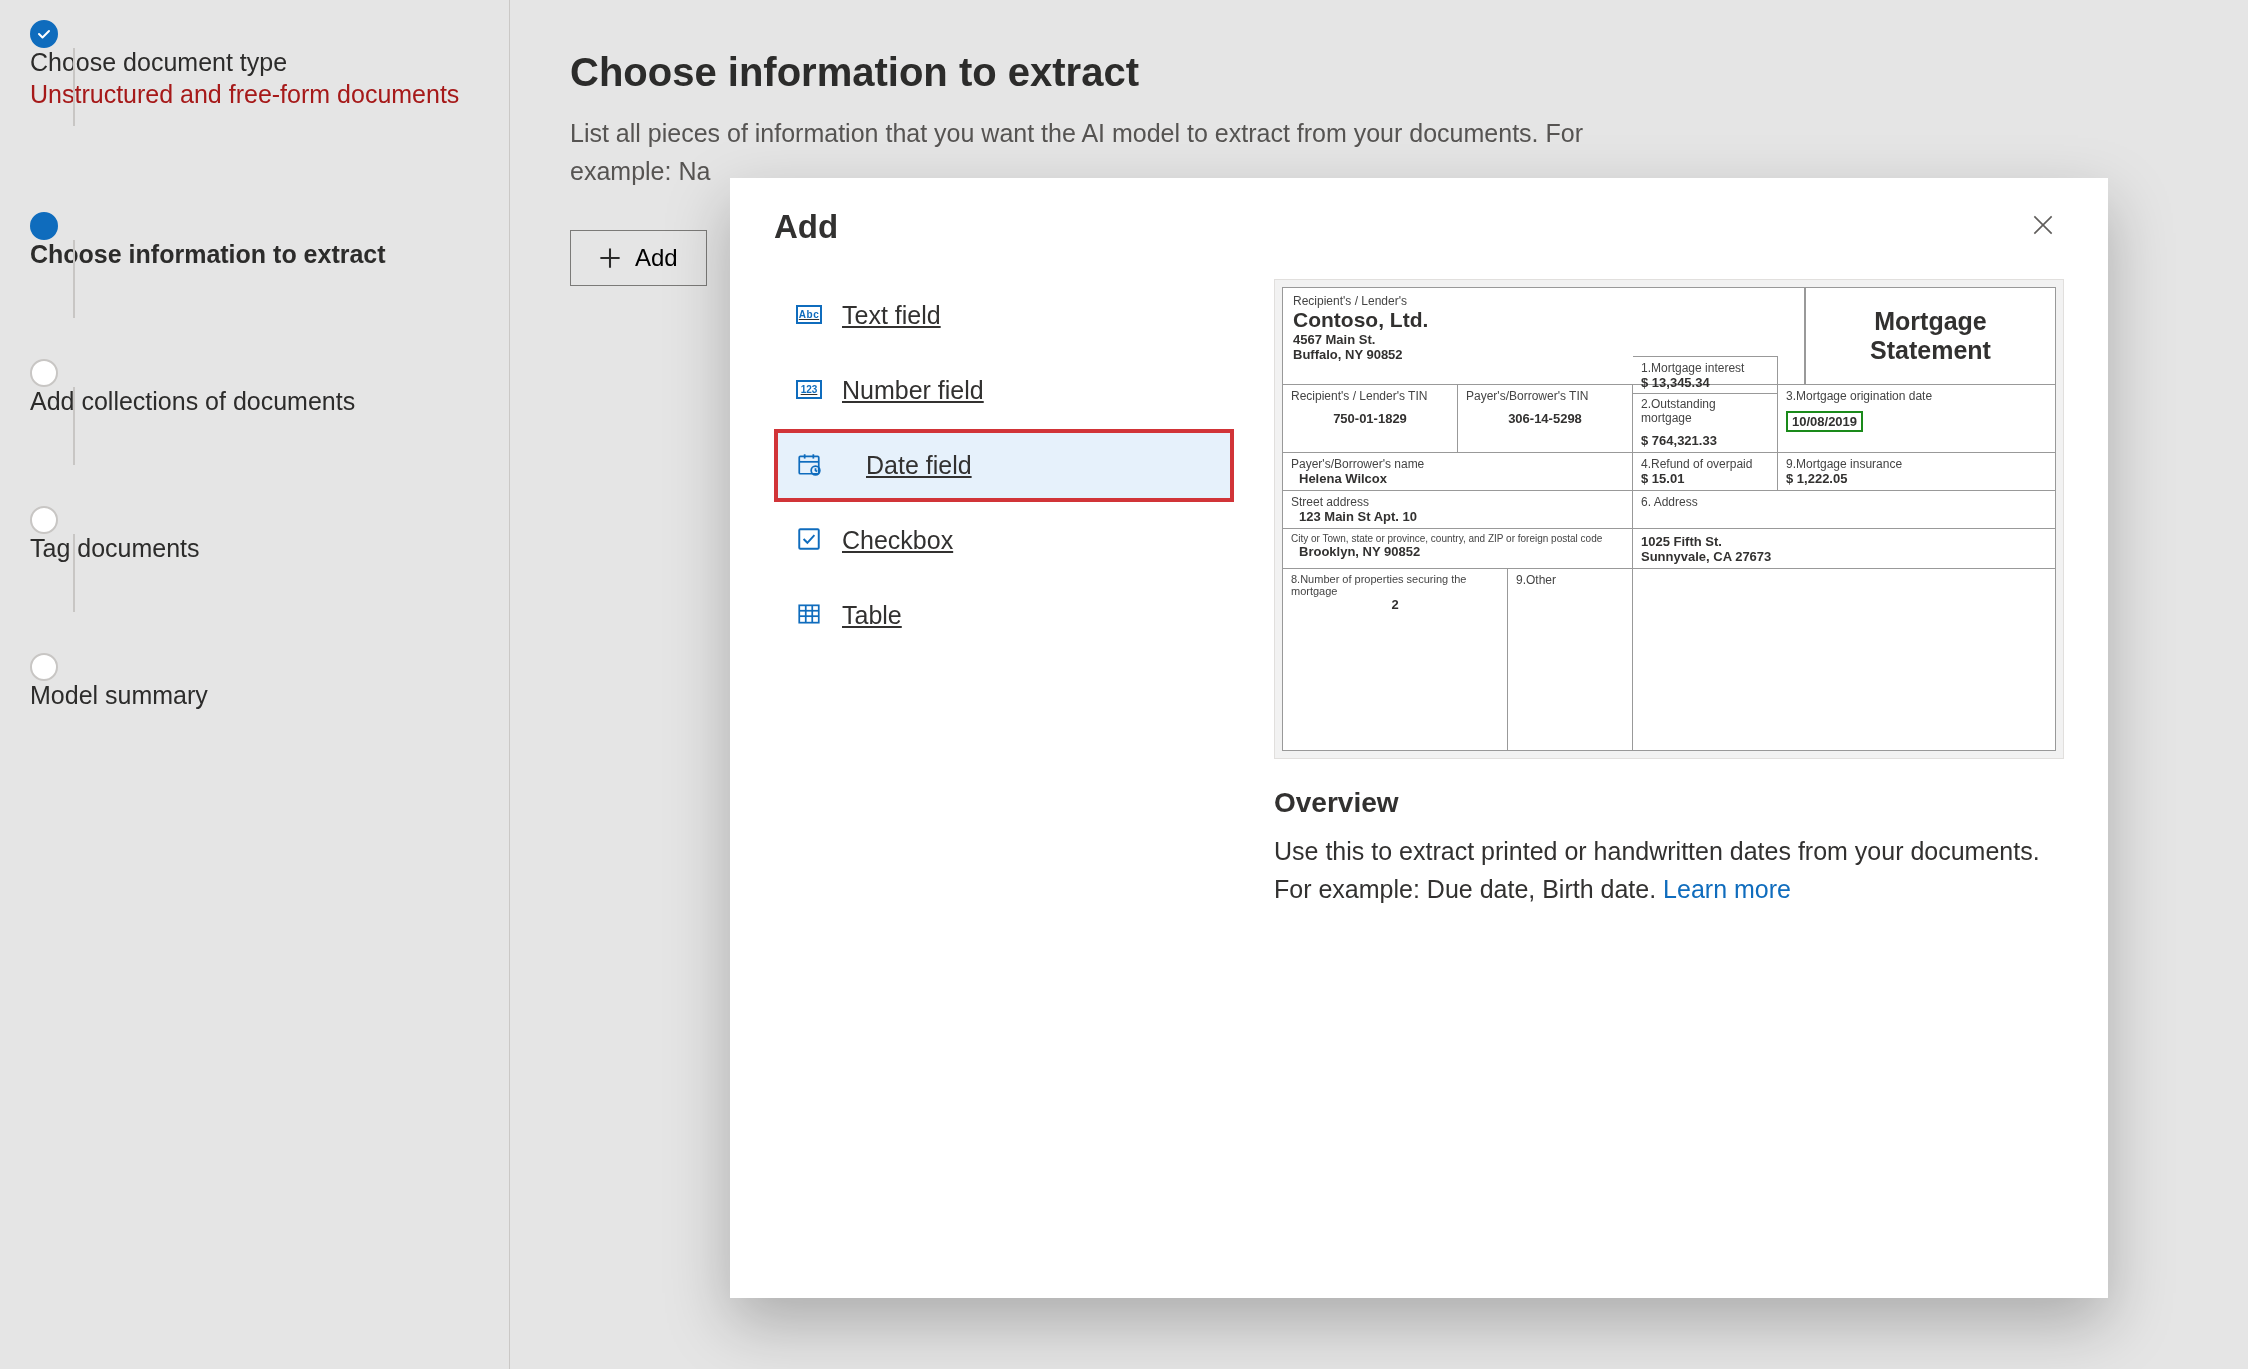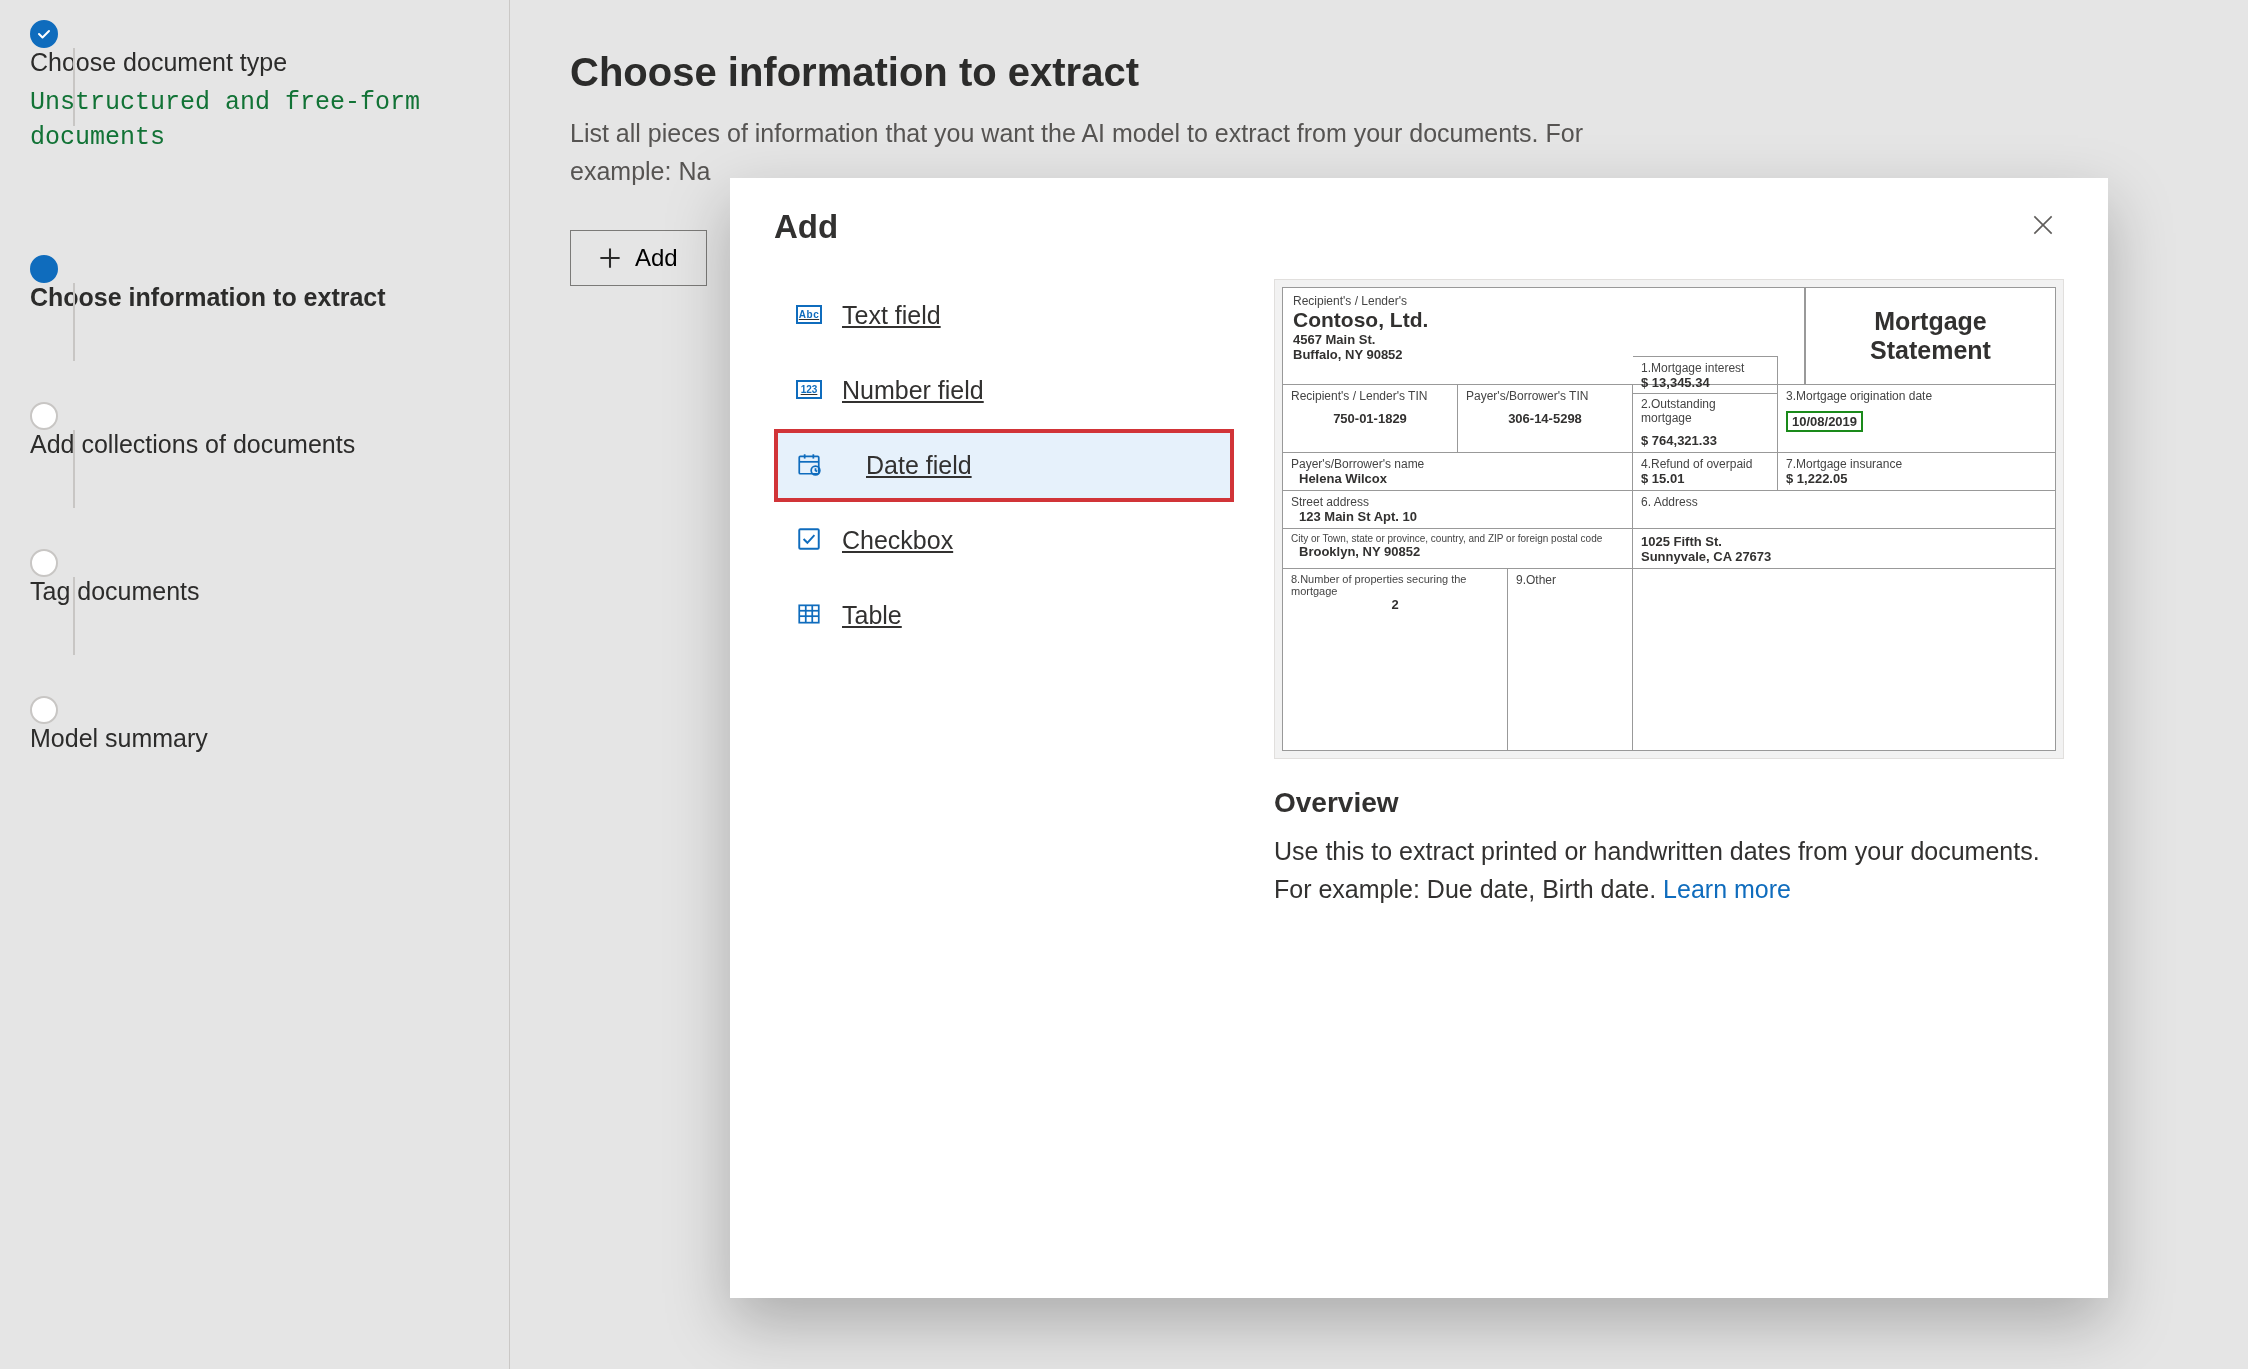--- a/index.html
+++ b/index.html
@@ -21,21 +21,21 @@
     margin-right: 22px; background: #fff; border: 2px solid #c8c6c4;
     display: inline-flex; align-items: center; justify-content: center;
     position: relative; z-index: 2;
   }
   .bullet.done { background: #0f6cbd; border-color: #0f6cbd; }
   .bullet.done svg { width: 16px; height: 16px; }
   .bullet.current { background: #0f6cbd; border-color: #0f6cbd; }
   .step .labels { display: flex; flex-direction: column; }
   .step-title { font-size: 25px; color: #323130; }
   .step-title.bold { font-weight: 700; }
-  .step-sub { font-size: 25px; color: #15803d; margin-top: 8px; line-height: 1.4; font-family: Liberation Mono, monospace; }
+  .step-sub { font-size: 25px; color: #b91c1c; margin-top: 0; line-height: 1.4; }
   .connector {
     position: absolute; left: 43px; top: 38px; width: 2px; height: 78px; background: #c8c6c4; z-index: 1;
   }
   .step.spaced { margin-top: 70px; }
   .step.first-spaced { margin-top: 80px; }
 
   .main {
     flex: 1; padding: 50px 60px; position: relative;
   }
   .main h1 { font-size: 40px; font-weight: 700; margin: 0 0 20px; }
@@ -279,21 +279,21 @@
             <div class="form-row">
               <div class="form-cell" style="width:350px">
                 <div class="small-label">Payer's/Borrower's name</div>
                 <div class="bold" style="padding-left:8px">Helena Wilcox</div>
               </div>
               <div class="form-cell" style="width:145px">
                 <div class="small-label">4.Refund of overpaid</div>
                 <div class="bold">$  15.01</div>
               </div>
               <div class="form-cell" style="flex:1">
-                <div class="small-label">7.Mortgage insurance</div>
+                <div class="small-label">9.Mortgage insurance</div>
                 <div class="bold">$  1,222.05</div>
               </div>
             </div>
             <div class="form-row">
               <div class="form-cell" style="width:350px">
                 <div class="small-label">Street address</div>
                 <div class="bold" style="padding-left:8px">123 Main St Apt. 10</div>
               </div>
               <div class="form-cell" style="flex:1">
                 <div class="small-label">6. Address</div>

